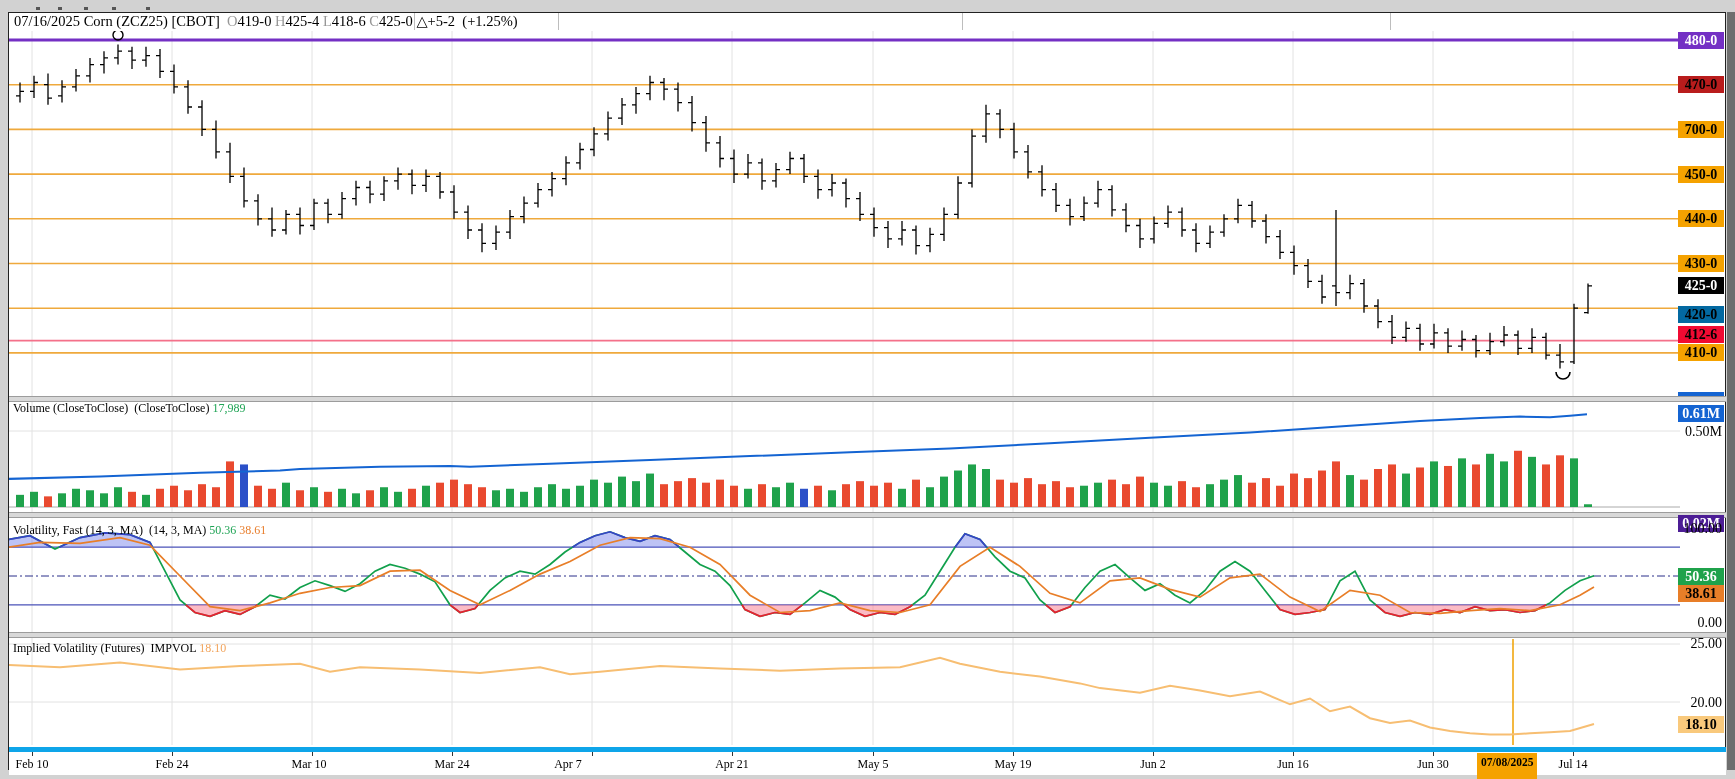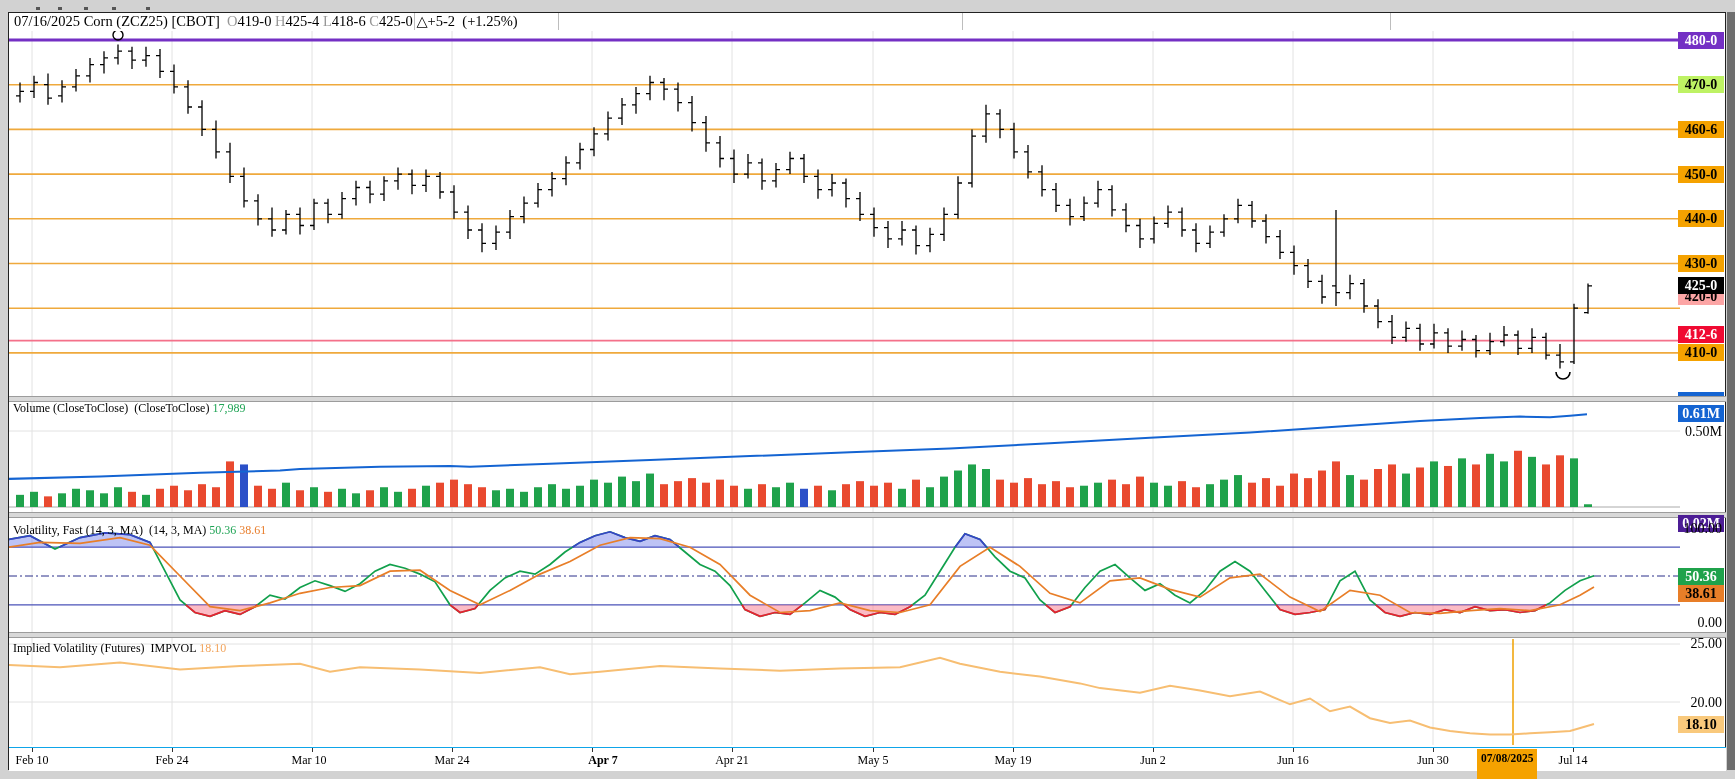--- a/index.html
+++ b/index.html
@@ -13,21 +13,21 @@
   .scrollstrip{left:1727px;top:12px;width:8px;height:758px;background:#6e6e6e;}
   .quote{left:14px;top:13px;height:18px;font-size:14.5px;white-space:pre;z-index:5;}
   .quote .pfx{color:#979797;}
   .hdr-div{width:1px;background:#bdbdbd;top:13px;height:17px;z-index:4;}
   .divider{left:9px;width:1717px;height:6px;background:#d8d8d8;border-top:1px solid #9c9c9c;
            border-bottom:1px solid #9c9c9c;box-sizing:border-box;z-index:3;}
   .ptitle{left:13px;height:16px;font-size:12px;white-space:pre;z-index:5;}
   .green{color:#1fa455;}
   .orangetx{color:#e87d2b;}
   .lightorangetx{color:#f2a45c;}
-  .axisrow{left:9px;top:747px;width:1717px;height:23px;background:#fff;border-top:1px solid #0ea5e9;z-index:4;}
+  .axisrow{left:9px;top:747px;width:1717px;height:23px;background:#fff;border-top:5px solid #0ea5e9;z-index:4;}
   .datelabel{position:absolute;top:5px;width:84px;margin-left:-42px;text-align:center;font-size:12px;}
   .datetick{position:absolute;top:0;width:1px;height:4px;background:#333;}
   .datebadge{position:absolute;top:1px;height:34px;line-height:19px;padding:0 4px;background:#f5a200;
              font-size:11.5px;font-weight:bold;margin-left:-36px;}
   .axlabel{position:absolute;left:1678px;width:46px;height:17px;line-height:17px;font-size:14px;
            text-align:center;z-index:4;}
   .axplain{text-align:right;padding-right:2px;width:44px;}
   .badge{font-weight:bold;}
   .panel-hit{z-index:6;background:transparent;}
 </style>
@@ -267,47 +267,47 @@
   <div class="abs axisrow" id="axisrow">
       <div class="datetick" style="left: 23px;"></div>
       <div class="datelabel" style="left: 23px;">Feb 10</div>
       <div class="datetick" style="left: 163px;"></div>
       <div class="datelabel" style="left: 163px;">Feb 24</div>
       <div class="datetick" style="left: 303px;"></div>
       <div class="datelabel" style="left: 300px;">Mar 10</div>
       <div class="datetick" style="left: 443px;"></div>
       <div class="datelabel" style="left: 443px;">Mar 24</div>
       <div class="datetick" style="left: 583px;"></div>
-      <div class="datelabel" style="left: 594px; font-weight: bold;">Apr 7</div>
+      <div class="datelabel" style="left: 559px;">Apr 7</div>
       <div class="datetick" style="left: 723px;"></div>
       <div class="datelabel" style="left: 723px;">Apr 21</div>
       <div class="datetick" style="left: 864px;"></div>
       <div class="datelabel" style="left: 864px;">May 5</div>
       <div class="datetick" style="left: 1004px;"></div>
       <div class="datelabel" style="left: 1004px;">May 19</div>
       <div class="datetick" style="left: 1144px;"></div>
       <div class="datelabel" style="left: 1144px;">Jun 2</div>
       <div class="datetick" style="left: 1284px;"></div>
       <div class="datelabel" style="left: 1284px;">Jun 16</div>
       <div class="datetick" style="left: 1424px;"></div>
       <div class="datelabel" style="left: 1424px; text-align: center;">Jun 30</div>
       <div class="datetick" style="left: 1564px;"></div>
       <div class="datelabel" style="left: 1564px;">Jul 14</div>
       <div class="datebadge" style="left: 1504px;">07/08/2025</div>
     </div>
 
   <div id="labels">
       <div class="axlabel badge" style="top: 31.5px; background: rgb(116, 48, 196); color: rgb(255, 255, 255);">480-0</div>
-      <div class="axlabel badge" style="top: 76.2px; background: #bef264; color: rgb(0, 0, 0);">470-0</div>
-      <div class="axlabel badge" style="top: 120.9px; background: rgb(245, 162, 0); color: rgb(0, 0, 0);">460-6</div>
+      <div class="axlabel badge" style="top: 76.2px; background: #b91c1c; color: rgb(0, 0, 0);">470-0</div>
+      <div class="axlabel badge" style="top: 120.9px; background: rgb(245, 162, 0); color: rgb(0, 0, 0);">700-0</div>
       <div class="axlabel badge" style="top: 165.6px; background: rgb(245, 162, 0); color: rgb(0, 0, 0);">450-0</div>
       <div class="axlabel badge" style="top: 210.3px; background: rgb(245, 162, 0); color: rgb(0, 0, 0);">440-0</div>
       <div class="axlabel badge" style="top: 255px; background: rgb(245, 162, 0); color: rgb(0, 0, 0);">430-0</div>
-      <div class="axlabel badge" style="top: 288px; background: #fca5a5; color: rgb(0, 0, 0);">420-0</div>
-      <div class="axlabel badge" style="top: 326px; background: rgb(240, 10, 50); color: #ffffff;">412-6</div>
+      <div class="axlabel badge" style="top: 306px; background: #0369a1; color: rgb(0, 0, 0);">420-0</div>
+      <div class="axlabel badge" style="top: 326px; background: rgb(240, 10, 50); color: #000000;">412-6</div>
       <div class="axlabel badge" style="top: 344.4px; background: rgb(245, 162, 0); color: rgb(0, 0, 0);">410-0</div>
       <div class="axlabel badge" style="top: 277.35px; background: rgb(0, 0, 0); color: rgb(255, 255, 255);">425-0</div>
       <div class="axlabel" style="top: 392px; height: 8px; background: rgb(20, 100, 210); z-index: 2;"></div>
       <div class="axlabel badge" style="top: 404.5px; background: rgb(20, 100, 210); color: rgb(255, 255, 255);">0.61M</div>
       <div class="axlabel axplain" style="top: 422.5px;">0.50M</div>
       <div class="axlabel badge" style="top: 515px; background: #4c1d95; color: rgb(255, 255, 255);">0.02M</div>
       <div class="axlabel axplain" style="top: 519.5px;">100.00</div>
       <div class="axlabel badge" style="top: 567.5px; background: rgb(31, 162, 75); color: rgb(255, 255, 255);">50.36</div>
       <div class="axlabel badge" style="top: 584.5px; background: rgb(232, 126, 40); color: rgb(0, 0, 0);">38.61</div>
       <div class="axlabel axplain" style="top: 613.5px;">0.00</div>

